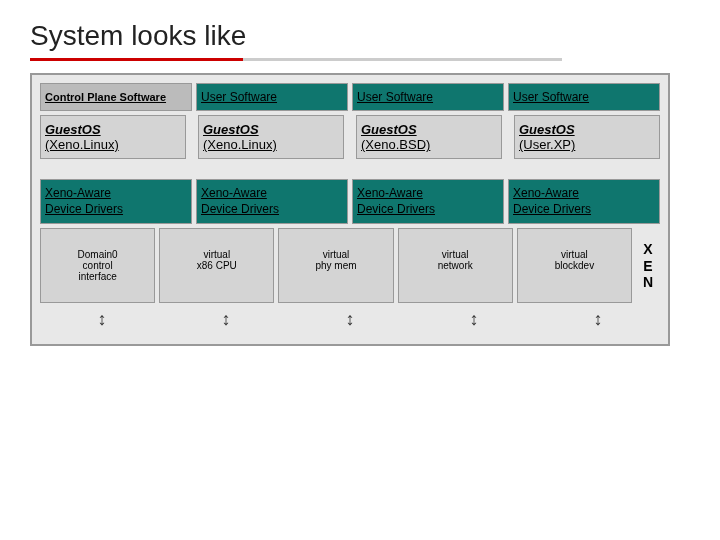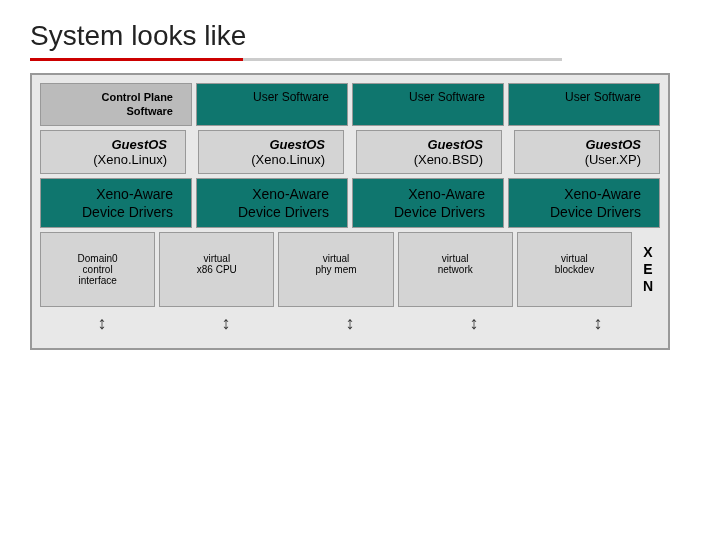--- a/index.html
+++ b/index.html
@@ -43,34 +43,35 @@
     .top-grid {
       display: grid;
       grid-template-columns: repeat(4, 1fr);
       gap: 4px;
       margin-bottom: 4px;
     }
     .mid-grid {
       display: grid;
       grid-template-columns: repeat(4, 1fr);
       gap: 12px;
-      margin-bottom: 4px;
+      margin-bottom: 20px;
     }
     .driver-grid {
       display: grid;
       grid-template-columns: repeat(4, 1fr);
       gap: 4px;
       margin-bottom: 4px;
     }
     .cell {
       background: #d4d4d4;
       border: 1px solid #999;
-      text-align: right;
-      padding: 6px 18px;
+      text-align: left;
+      padding: 6px 4px;
       font-size: 11px;
+      text-decoration: underline;
     }
     .cell-white {
       background: #0f766e;
     }
     .guest-os {
       font-size: 13px;
       font-weight: bold;
       font-style: italic;
     }
     .guest-sub {
@@ -80,23 +81,22 @@
     }
     .user-sw {
       font-size: 12px;
     }
     .control-plane {
       font-size: 11px;
       font-weight: bold;
       line-height: 1.3;
     }
     .driver-text {
-      font-size: 14px;
+      font-size: 12px;
       line-height: 1.3;
-      margin-left: 23px;
     }
     
     .bottom-row {
       display: flex;
       align-items: stretch;
       gap: 4px;
       margin-bottom: 4px;
       position: relative;
     }
     .bottom-cell {

